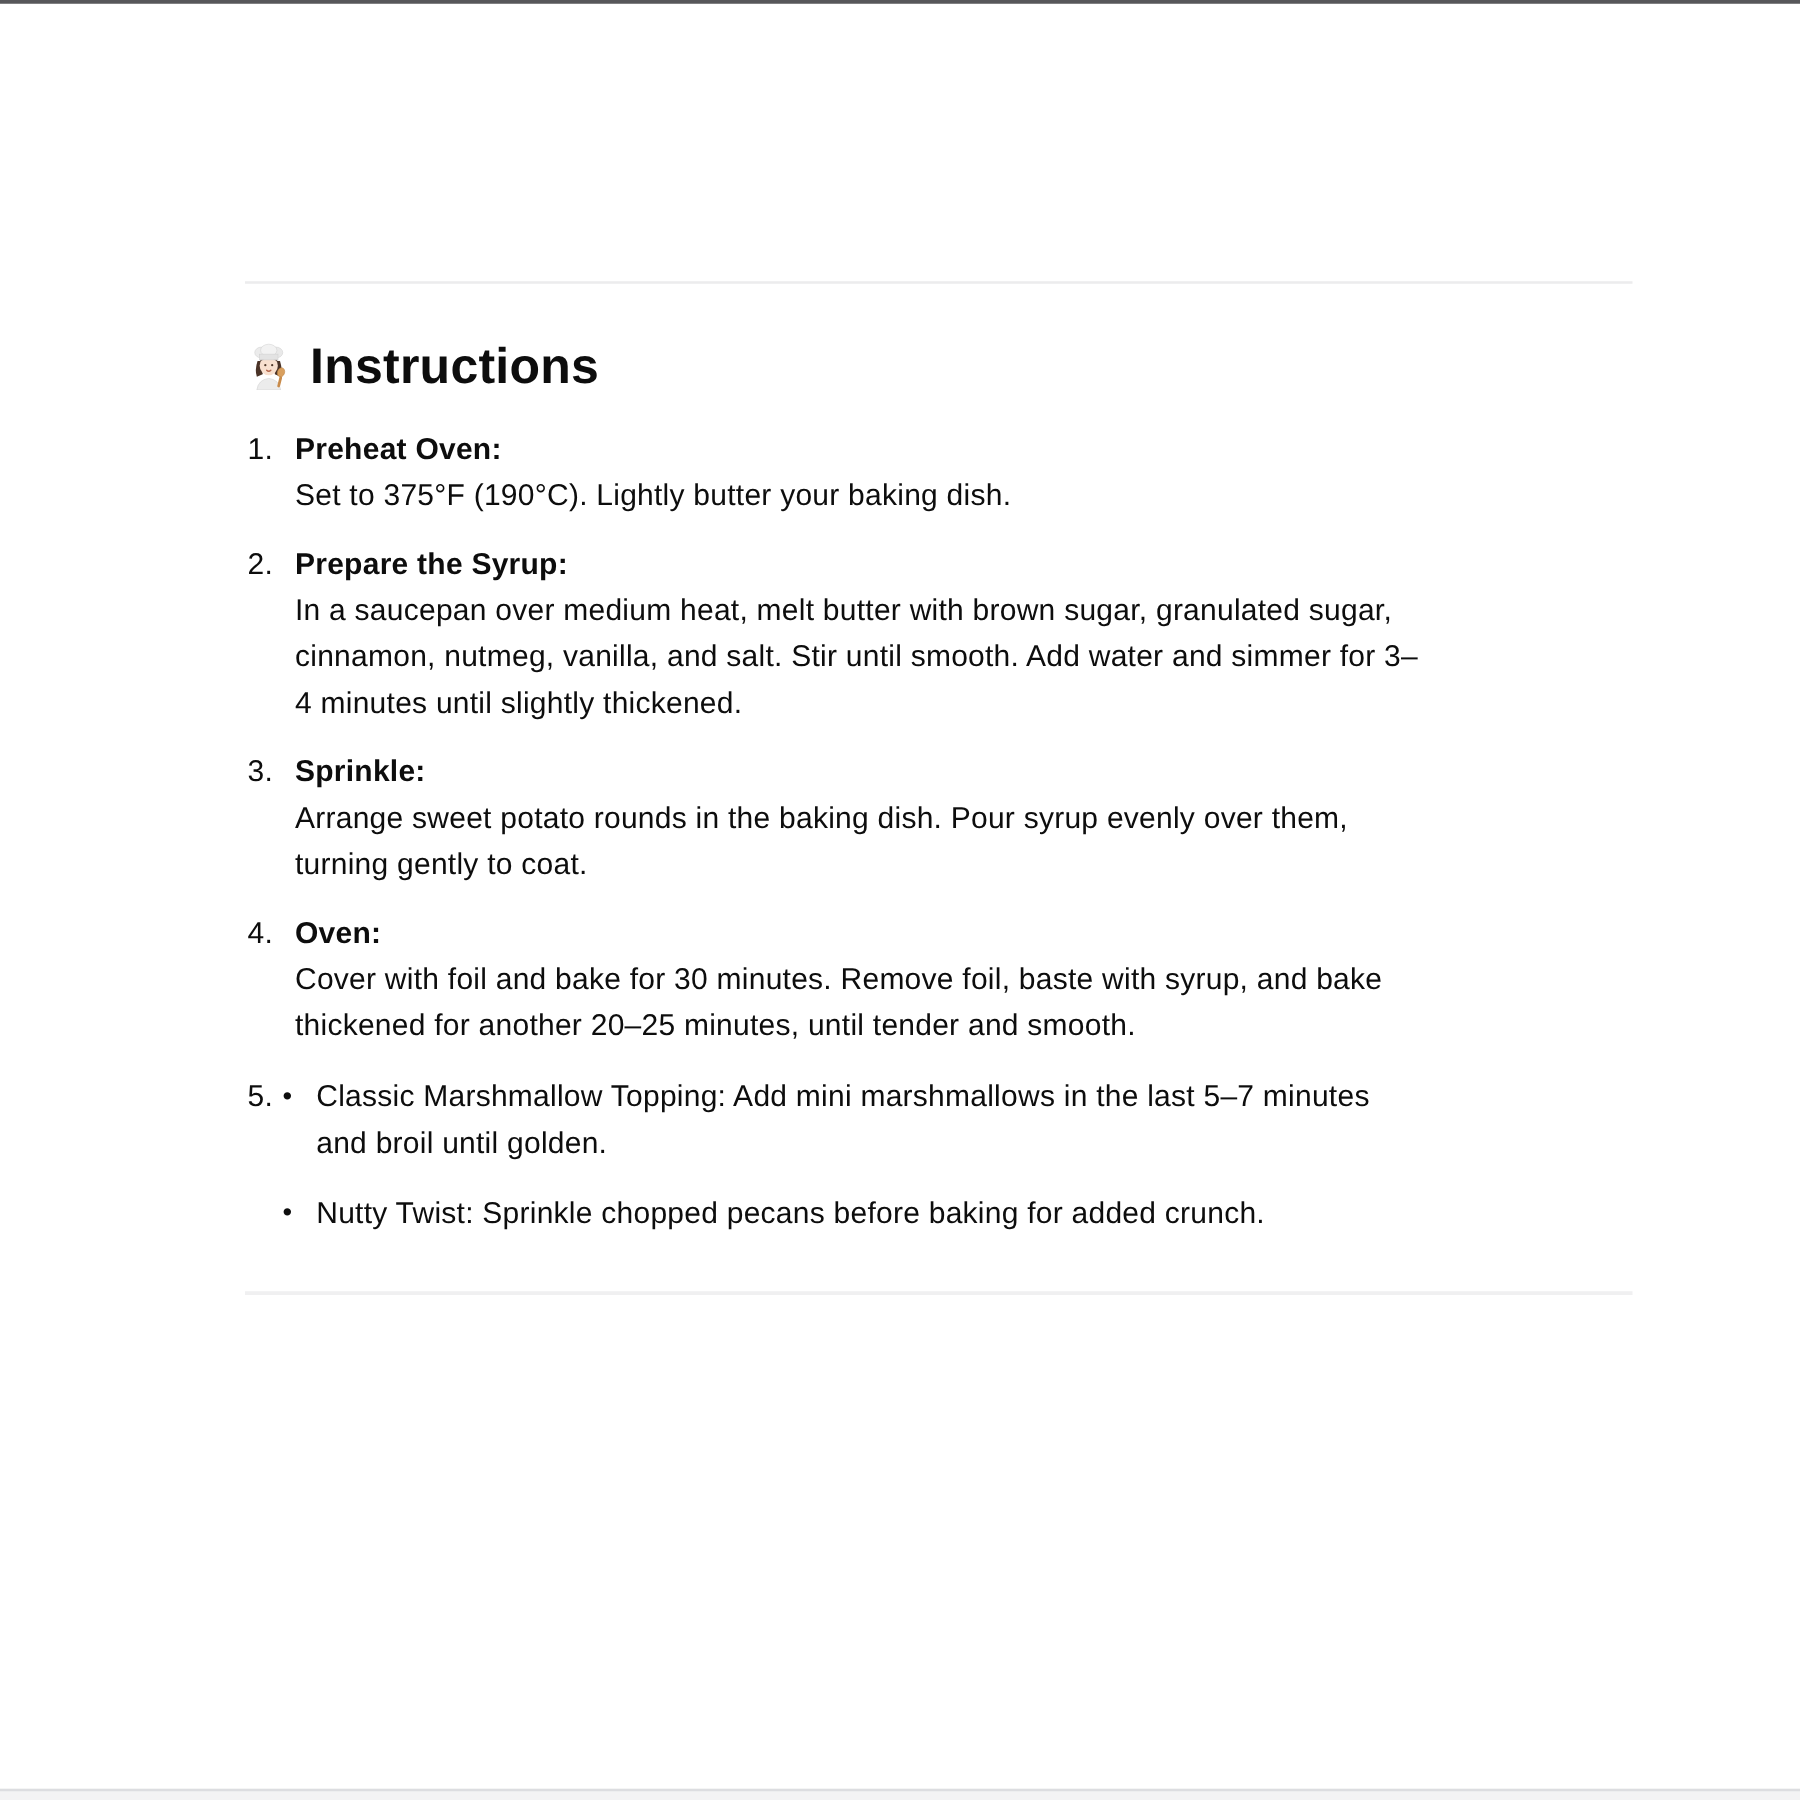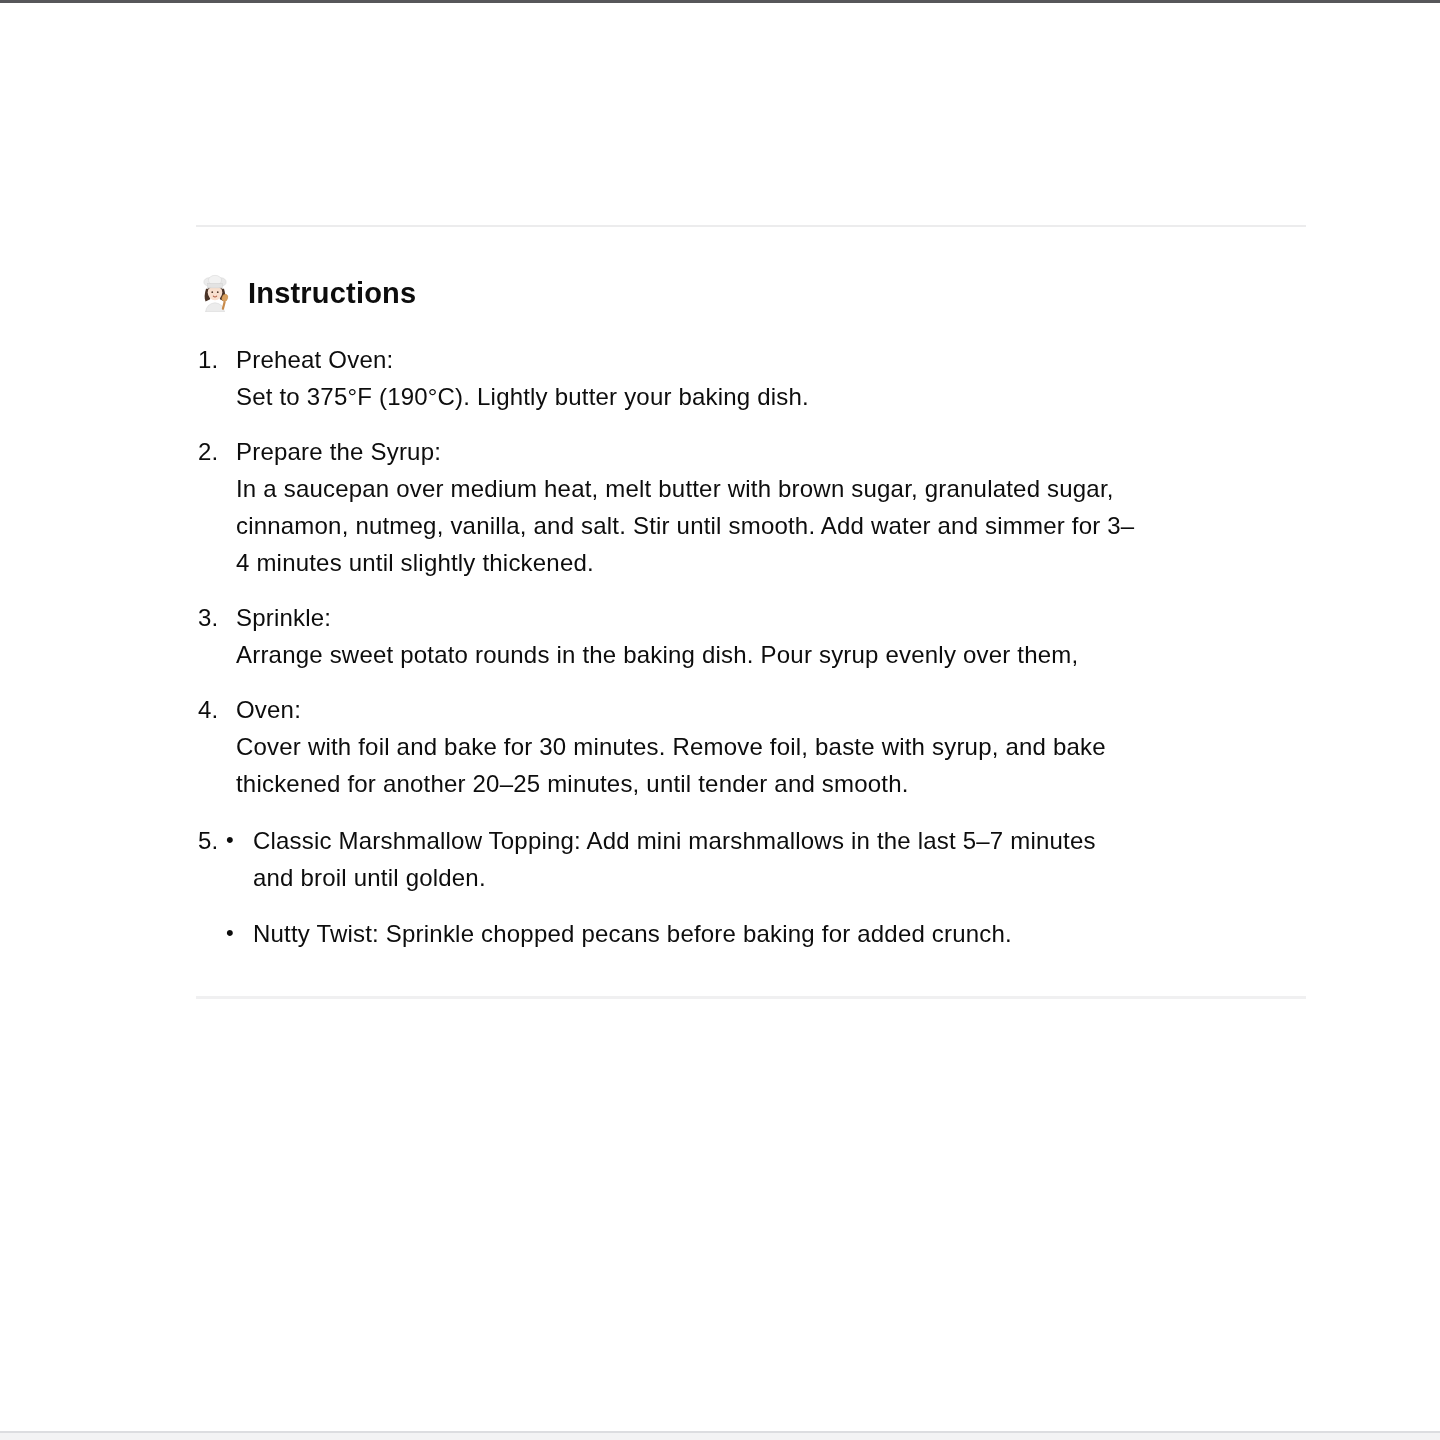--- a/index.html
+++ b/index.html
@@ -14,30 +14,30 @@
   }
   .top-edge{position:absolute;top:0;left:0;right:0;height:3px;background:#57575a;}
   .bottom-edge{position:absolute;bottom:0;left:0;right:0;height:7px;background:#f3f3f4;border-top:2px solid #dcdde0;}
   .doc{position:absolute;left:196px;top:0;width:1110px;}
   .divider{border:none;margin:0;border-top:2px solid #ececed;}
   .divider-top{margin-top:225px;}
   .divider-bottom{margin-top:44px;border-top:3px solid #f0f0f1;}
   .heading{
     display:flex;align-items:center;gap:14px;
     margin:44px 0 0;
-    font-size:29px;line-height:44px;font-weight:700;letter-spacing:.2px;
+    font-size:40px;line-height:44px;font-weight:700;letter-spacing:.2px;
   }
   .emoji{width:38px;height:38px;flex:0 0 auto;display:inline-flex;}
   ol.steps{
     list-style:none;margin:26px 0 0;padding:0;
     font-size:24px;line-height:37px;letter-spacing:.2px;
   }
   ol.steps>li{position:relative;padding-left:40px;margin-bottom:18px;}
   .num{position:absolute;left:2px;top:0;font-weight:400;}
-  .step-title{font-weight:400;}
+  .step-title{font-weight:700;}
   .line{white-space:nowrap;}
   b{font-weight:400;}
   ul.subs{list-style:none;margin:20px 0 0;padding:0;}
   ul.subs>li{position:relative;padding-left:17px;margin-bottom:19px;}
   ul.subs>li:last-child{margin-bottom:0;}
   .bullet{position:absolute;left:-10px;top:-1px;font-size:22px;}
 </style>
 </head>
 <body>
 
@@ -82,20 +82,21 @@
         <div class="step-title">Prepare the Syrup:</div>
         <div class="line">In a saucepan over medium heat, melt butter with brown sugar, granulated sugar,</div>
         <div class="line">cinnamon, nutmeg, vanilla, and salt. Stir until smooth. Add water and simmer for 3–</div>
         <div class="line">4 minutes until slightly thickened.</div>
       </li>
 
       <li>
         <span class="num">3.</span>
         <div class="step-title">Sprinkle:</div>
         <div class="line">Arrange sweet potato rounds in the baking dish. Pour syrup evenly over them,</div>
+        <div class="line">turning gently to coat.</div>
       </li>
 
       <li>
         <span class="num">4.</span>
         <div class="step-title">Oven:</div>
         <div class="line"><span>Cover with foil and bake for </span><b>30 minutes</b><span>. Remove foil, baste with syrup, and bake</span></div>
         <div class="line"><span>thickened for another </span><b>20–25 minutes</b><span>, until tender and smooth.</span></div>
       </li>
 
       <li>

